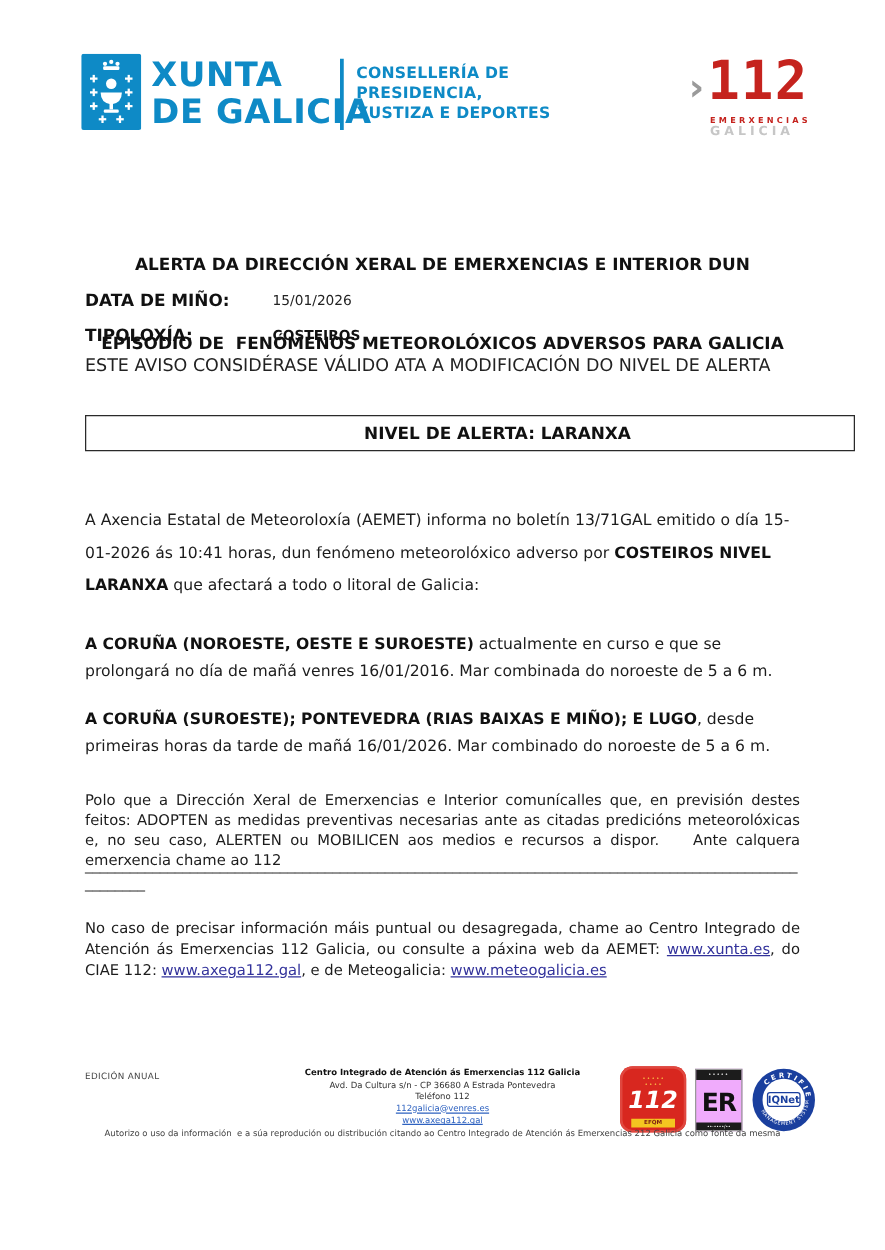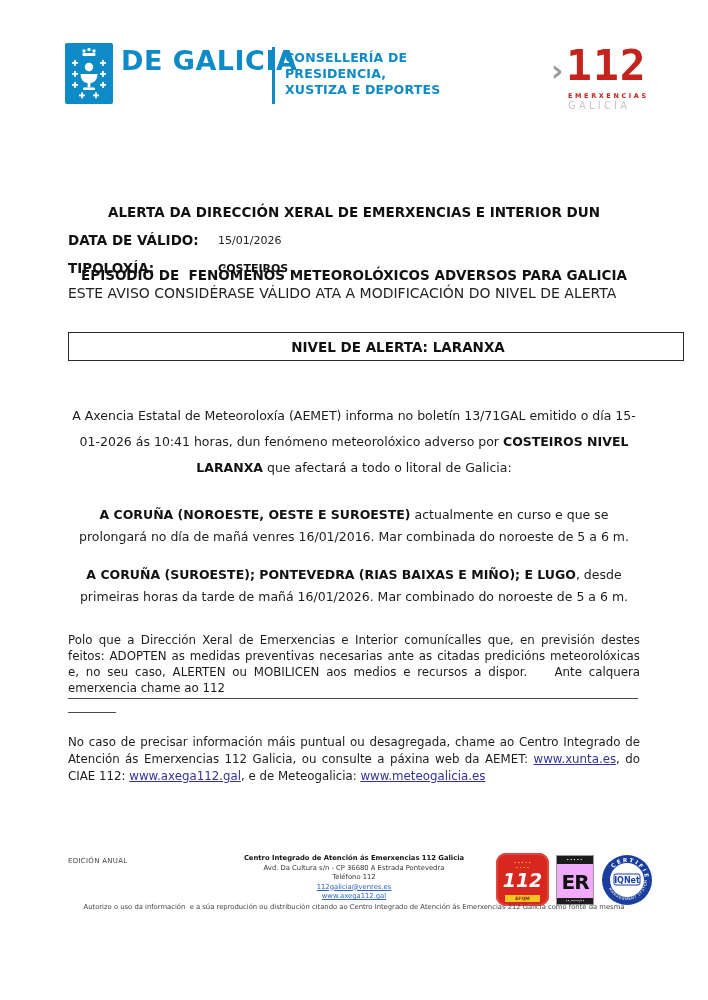--- a/index.html
+++ b/index.html
@@ -13,33 +13,33 @@
   }
   
   .crest{position:absolute;left:65px;top:43px;}
   .brand{position:absolute;left:121px;top:46px;color:#0e8ac6;font-size:27px;line-height:29px;font-weight:600;letter-spacing:.5px;}
   .divider-v{position:absolute;left:272px;top:47px;width:3px;height:57px;background:#0e8ac6;}
   .dept{position:absolute;left:285px;top:50px;color:#0e8ac6;font-size:12.5px;line-height:16px;font-weight:700;letter-spacing:.2px;}
   .logo112{position:absolute;left:551px;top:48px;width:100px;height:62px;}
   .logo112 .chev{position:absolute;left:0;top:8px;font-size:30px;font-weight:700;color:#9a9a9a;line-height:30px;}
   .logo112 .num{position:absolute;left:15px;top:-8px;font-size:43px;font-weight:800;color:#c5231e;letter-spacing:1px;font-family:"DejaVu Sans Mono","DejaVu Sans",monospace;}
   .logo112 .emx{position:absolute;left:17px;top:44px;font-size:6.5px;letter-spacing:2.6px;color:#c5231e;font-weight:600;}
-  .logo112 .gal{position:absolute;left:17px;top:52px;font-size:10px;letter-spacing:3.2px;color:#c6c6c6;font-weight:400;}
+  .logo112 .gal{position:absolute;left:17px;top:52px;font-size:10px;letter-spacing:3.2px;color:#c6c6c6;font-weight:700;}
   
   .title{position:absolute;left:34px;top:160px;width:640px;text-align:center;font-size:13.5px;font-weight:700;line-height:21px;color:#111;white-space:pre-wrap;}
   .meta-row{position:absolute;left:68px;width:572px;}
   .meta-row .lab{display:inline-block;width:145px;font-size:13.5px;font-weight:700;color:#111;}
   .row-date{top:230px;}
   .row-type{top:258px;}
   .row-date .val{font-size:11px;color:#222;vertical-align:1px;}
   .row-type .val{font-size:11px;font-weight:700;color:#111;vertical-align:1px;}
   .validity{position:absolute;left:68px;top:285px;width:572px;font-size:14px;color:#222;}
   .alert-box{position:absolute;left:68px;top:332px;width:570px;height:27px;border:1.5px solid #2a2a2a;display:flex;align-items:center;justify-content:center;font-size:13.5px;font-weight:700;color:#111;padding-left:44px;}
   
-  .para{position:absolute;left:68px;width:572px;font-size:12.5px;color:#1c1c1c;white-space:pre-wrap;text-align:center;}
+  .para{position:absolute;left:68px;width:572px;font-size:12.5px;color:#1c1c1c;white-space:pre-wrap;}
   .p1{top:390px;line-height:26px;}
   .p2{top:491px;line-height:22px;}
   .p3{top:551px;line-height:22px;}
   .p4{top:620px;font-size:11.8px;line-height:16px;text-align:justify;}
   .divider-u{position:absolute;left:68px;top:685px;width:572px;font-size:12px;line-height:14px;color:#333;overflow-wrap:anywhere;word-break:break-all;}
   .p5{top:722px;font-size:11.8px;line-height:17px;text-align:justify;}
   .para b{font-weight:700;color:#111;}
   a.blink{color:#32329b;text-decoration:underline;cursor:pointer;}
   
   .ed-anual{position:absolute;left:68px;top:857px;font-size:7px;color:#444;letter-spacing:.3px;}
@@ -93,20 +93,21 @@
           <rect x="37.1" y="38.9" width="1.8" height="6"></rect>
         <rect x="14" y="51.5" width="6" height="1.8"></rect>
           <rect x="16.1" y="49.4" width="1.8" height="6"></rect>
         <rect x="28" y="51.5" width="6" height="1.8"></rect>
           <rect x="30.1" y="49.4" width="1.8" height="6"></rect>
       </g>
     </svg>
   </div>
 
   <div class="brand">
+    <div>XUNTA</div>
     <div>DE GALICIA</div>
   </div>
 
   <div class="divider-v"></div>
 
   <div class="dept">
     <div>CONSELLERÍA DE</div>
     <div>PRESIDENCIA,</div>
     <div>XUSTIZA E DEPORTES</div>
   </div>
@@ -117,21 +118,21 @@
     <span class="emx">EMERXENCIAS</span>
     <span class="gal">GALICIA</span>
   </div>
 
   <div class="title">
     <div>ALERTA DA DIRECCIÓN XERAL DE EMERXENCIAS E INTERIOR DUN</div>
     <div>EPISODIO DE  FENÓMENOS METEOROLÓXICOS ADVERSOS PARA GALICIA</div>
   </div>
 
   <div class="meta-row row-date">
-    <span class="lab">DATA DE VÁLIDO:</span>
+    <span class="lab">DATA DE MIÑO:</span>
     <span class="val">15/01/2026</span>
   </div>
   <div class="meta-row row-type">
     <span class="lab">TIPOLOXÍA:</span>
     <span class="val">COSTEIROS</span>
   </div>
   <div class="validity">ESTE AVISO CONSIDÉRASE VÁLIDO ATA A MODIFICACIÓN DO NIVEL DE ALERTA</div>
 
   <div class="alert-box">
     <span>NIVEL DE ALERTA: LARANXA</span>

